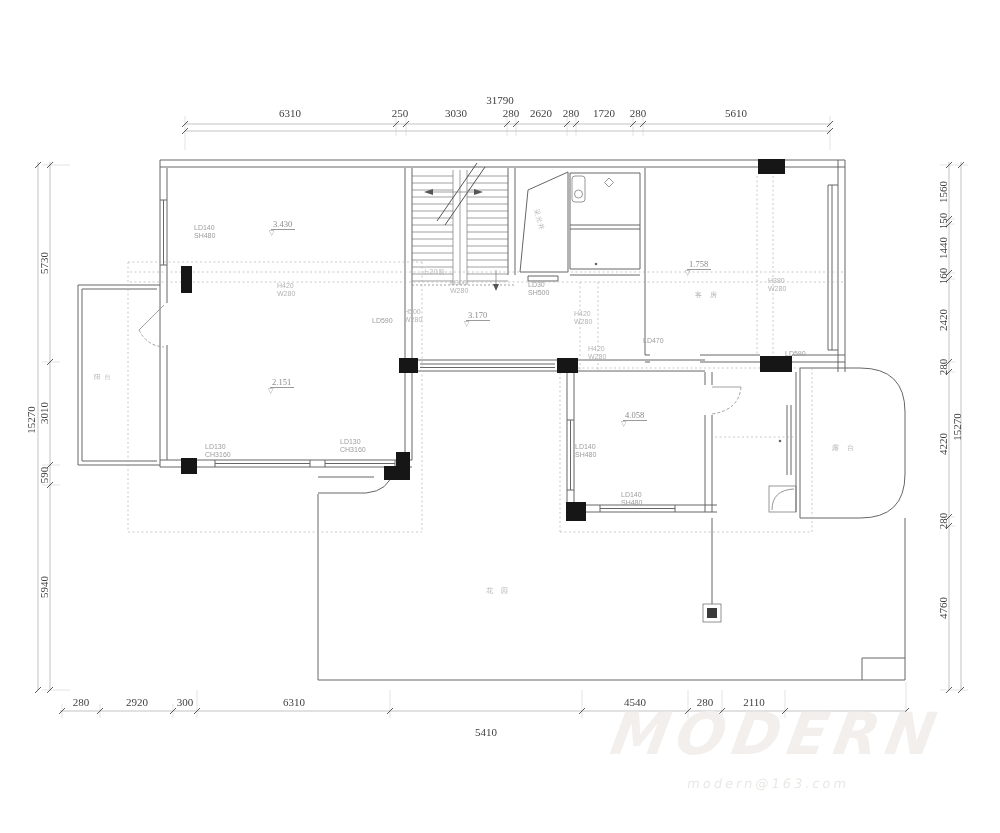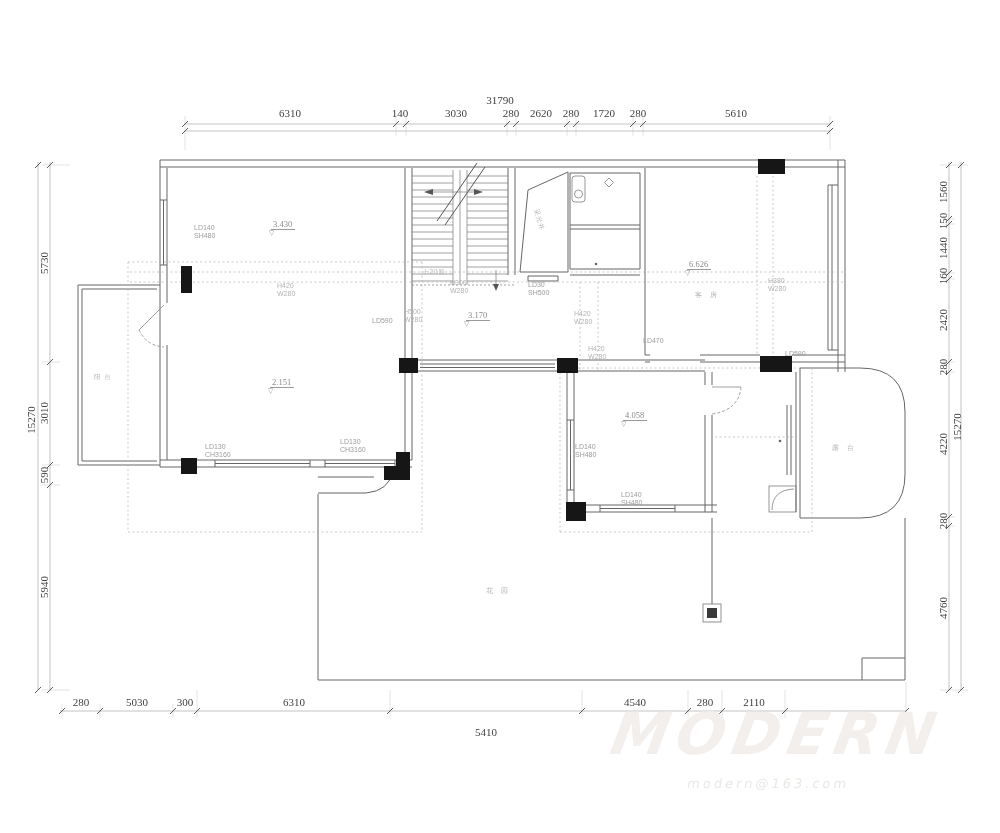--- a/index.html
+++ b/index.html
@@ -124,31 +124,31 @@
     <path d="M609,178 l4.5,4.5 l-4.5,4.5 l-4.5,-4.5 z"></path>
     <circle cx="596" cy="264" r="1.3" fill="#666" stroke="none"></circle>
     <circle cx="780" cy="441" r="1.3" fill="#666" stroke="none"></circle>
     <rect x="769" y="486" width="27" height="26"></rect>
     <path d="M772,510 Q772,490 794,489"></path>
   </g>
 </svg>
 
   <span class="dt" style="left:500px;top:94px">31790</span>
   <span class="dt" style="left:290px;top:107px">6310</span>
-  <span class="dt" style="left:400px;top:107px">140</span>
+  <span class="dt" style="left:400px;top:107px">250</span>
   <span class="dt" style="left:456px;top:107px">3030</span>
   <span class="dt" style="left:511px;top:107px">280</span>
   <span class="dt" style="left:541px;top:107px">2620</span>
   <span class="dt" style="left:571px;top:107px">280</span>
   <span class="dt" style="left:604px;top:107px">1720</span>
   <span class="dt" style="left:638px;top:107px">280</span>
   <span class="dt" style="left:736px;top:107px">5610</span>
 
   <span class="dt" style="left:81px;top:696px">280</span>
-  <span class="dt" style="left:137px;top:696px">5030</span>
+  <span class="dt" style="left:137px;top:696px">2920</span>
   <span class="dt" style="left:185px;top:696px">300</span>
   <span class="dt" style="left:294px;top:696px">6310</span>
   <span class="dt" style="left:486px;top:726px">5410</span>
   <span class="dt" style="left:635px;top:696px">4540</span>
   <span class="dt" style="left:705px;top:696px">280</span>
   <span class="dt" style="left:754px;top:696px">2110</span>
 
   <span class="dv" style="left:31px;top:420px">15270</span>
   <span class="dv" style="left:44px;top:263px">5730</span>
   <span class="dv" style="left:44px;top:413px">3010</span>
@@ -160,21 +160,21 @@
   <span class="dv" style="left:943px;top:221px">150</span>
   <span class="dv" style="left:943px;top:248px">1440</span>
   <span class="dv" style="left:943px;top:276px">160</span>
   <span class="dv" style="left:943px;top:320px">2420</span>
   <span class="dv" style="left:943px;top:367px">280</span>
   <span class="dv" style="left:943px;top:444px">4220</span>
   <span class="dv" style="left:943px;top:521px">280</span>
   <span class="dv" style="left:943px;top:608px">4760</span>
 
   <div class="elev" style="left:271px;top:219px"><span class="tri">▽</span><span>3.430</span></div>
-  <div class="elev" style="left:687px;top:259px"><span class="tri">▽</span><span>6.626</span></div>
+  <div class="elev" style="left:687px;top:259px"><span class="tri">▽</span><span>1.758</span></div>
   <div class="elev" style="left:466px;top:310px"><span class="tri">▽</span><span>3.170</span></div>
   <div class="elev" style="left:270px;top:377px"><span class="tri">▽</span><span>2.151</span></div>
   <div class="elev" style="left:623px;top:410px"><span class="tri">▽</span><span>4.058</span></div>
 
   <div class="lbl" style="left:194px;top:224px"><span>LD140</span><br><span>SH480</span></div>
   <div class="lbl light" style="left:277px;top:282px"><span>H420</span><br><span>W280</span></div>
   <div class="lbl light" style="left:450px;top:279px"><span>H300</span><br><span>W280</span></div>
   <div class="lbl" style="left:528px;top:281px"><span>LD30</span><br><span>SH500</span></div>
   <div class="lbl light" style="left:768px;top:277px"><span>H380</span><br><span>W280</span></div>
   <div class="lbl" style="left:643px;top:337px"><span>LD470</span></div>

